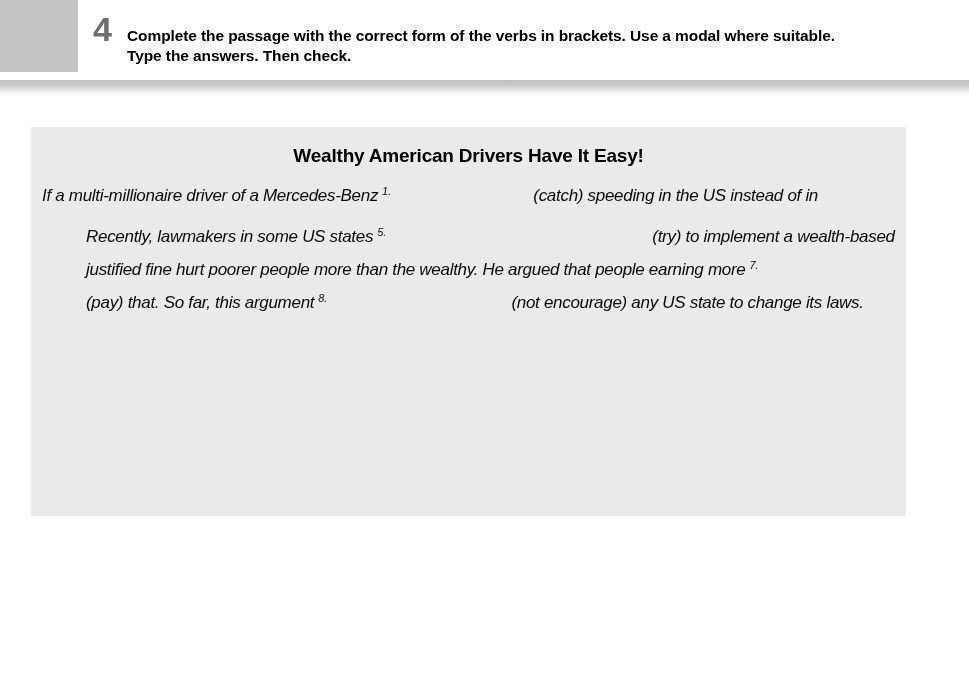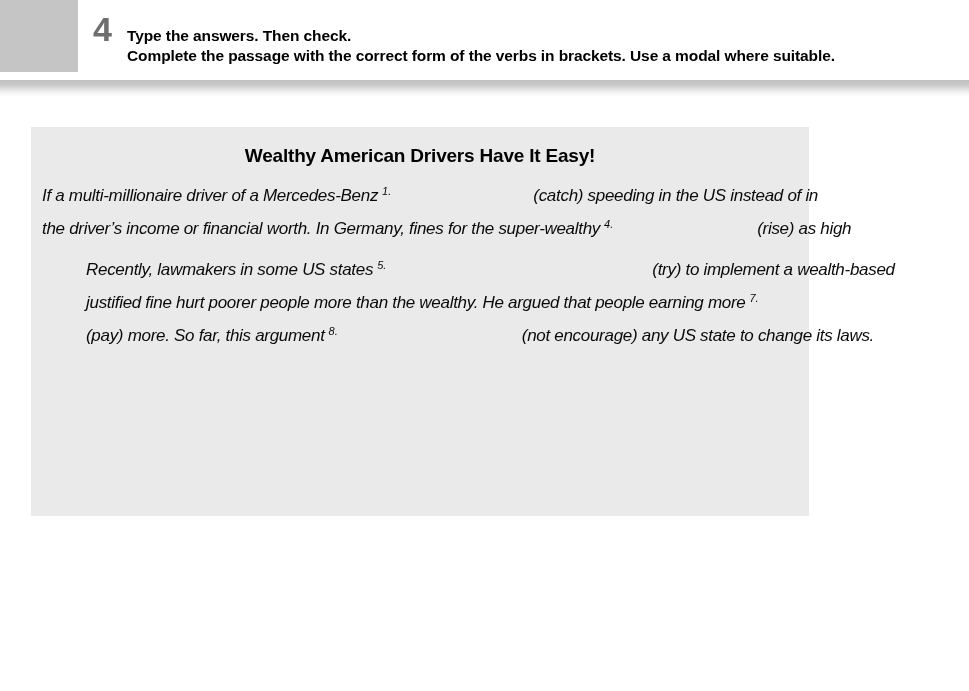--- a/index.html
+++ b/index.html
@@ -58,21 +58,21 @@
     height: 17px;
     background: linear-gradient(to bottom,
       #bfbfbf 0px, #c9c9c9 5px, #e0e0e0 9px, #f5f5f5 13px, #ffffff 17px);
   }
 
   
   .passage-card {
     position: absolute;
     left: 31px;
     top: 127px;
-    width: 778px;
+    width: 875px;
     height: 389px;
     background: #eaeaea;
     box-sizing: border-box;
     padding: 16px 11px 0 11px;
   }
   .passage-title {
     text-align: center;
     font-size: 19px;
     font-weight: bold;
     color: #000000;
@@ -111,33 +111,32 @@
     color: #0a0a0a;
   }
 </style>
 </head>
 <body>
 
 <div class="header">
   <div class="corner-square"></div>
   <div class="exercise-number">4</div>
   <div class="instruction">
+    <div>Complete the passage with the correct form of the verbs in brackets. Use a modal where suitable.</div>
     <div>Type the answers. Then check.</div>
-    <div>Complete the passage with the correct form of the verbs in brackets. Use a modal where suitable.</div>
   </div>
 </div>
 
 <div class="divider"></div>
 
 <div class="passage-card">
   <div class="passage-title">Wealthy American Drivers Have It Easy!</div>
   <div class="passage-body">
       <div class="paragraph">
         <div class="passage-line"><span>If a multi-millionaire driver of a Mercedes-Benz</span><span class="sup">1.</span><input class="blank" type="text" style="width: 138px;"><span>(catch) speeding in the US instead of in</span></div>
-        <div class="passage-line"><span>the driver’s income or financial worth. In Germany, fines for the super-wealthy</span><span class="sup">4.</span><input class="blank" type="text" style="width: 140px;"><span>(rise) as high</span></div>
       </div>
       <div class="paragraph">
         <div class="passage-line"><span>Recently, lawmakers in some US states</span><span class="sup">5.</span><input class="blank" type="text" style="width: 262px;"><span>(try) to implement a wealth-based</span></div>
         <div class="passage-line"><span>justified fine hurt poorer people more than the wealthy. He argued that people earning more</span><span class="sup">7.</span><input class="blank" type="text" style="width: 100px;"></div>
-        <div class="passage-line"><span>(pay) more. So far, this argument</span><span class="sup">8.</span><input class="blank" type="text" style="width: 180px;"><span>(not encourage) any US state to change its laws.</span></div>
+        <div class="passage-line"><span>(pay) that. So far, this argument</span><span class="sup">8.</span><input class="blank" type="text" style="width: 180px;"><span>(not encourage) any US state to change its laws.</span></div>
       </div>
     </div>
 </div>
 
 </body></html>

